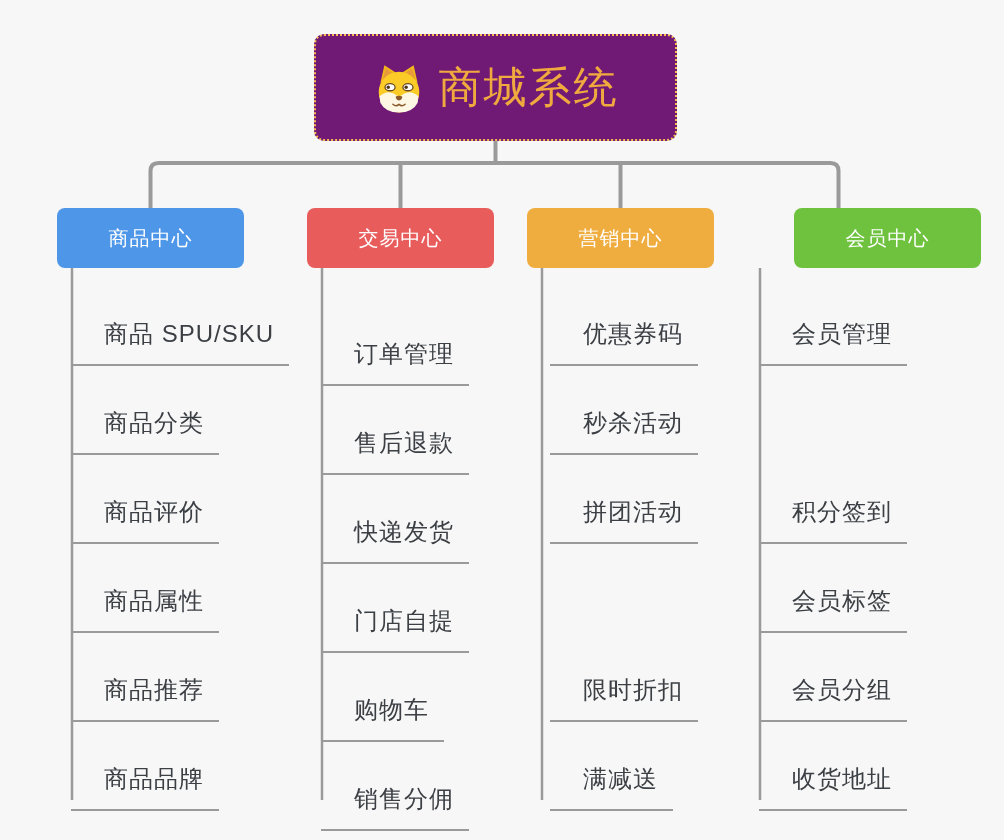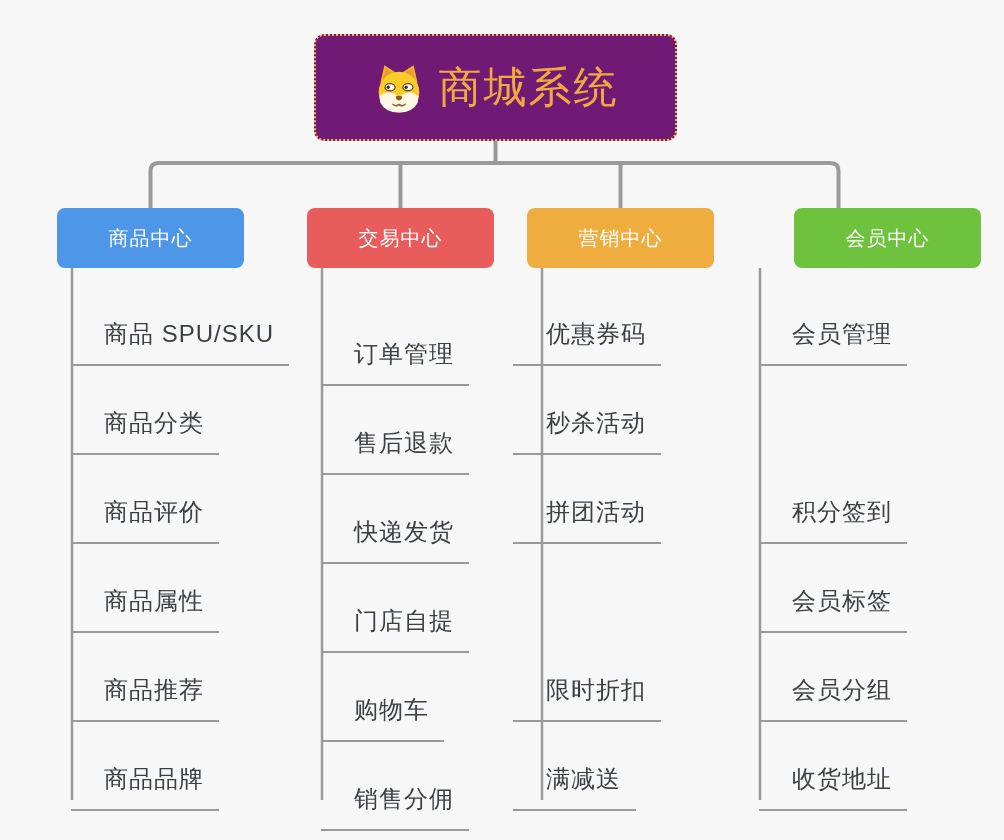--- a/index.html
+++ b/index.html
@@ -68,21 +68,21 @@
     box-sizing:content-box;
     border-bottom:2px solid var(--underline,#9a9a9a);
     padding:0 15px 12px 33px;
     font-size:24px;
     letter-spacing:1px;
     color:#3c4045;
     white-space:nowrap;
   }
   .c0{left:71px;}
   .c1{left:321px;margin-top:20px;}
-  .c2{left:513px;}
+  .c2{left:550px;}
   .c3{left:759px;}
   .r0{top:316px;}
   .r1{top:405px;}
   .r2{top:494px;}
   .r3{top:583px;}
   .r4{top:672px;}
   .r5{top:761px;}
 </style>
 </head>
 <body>

